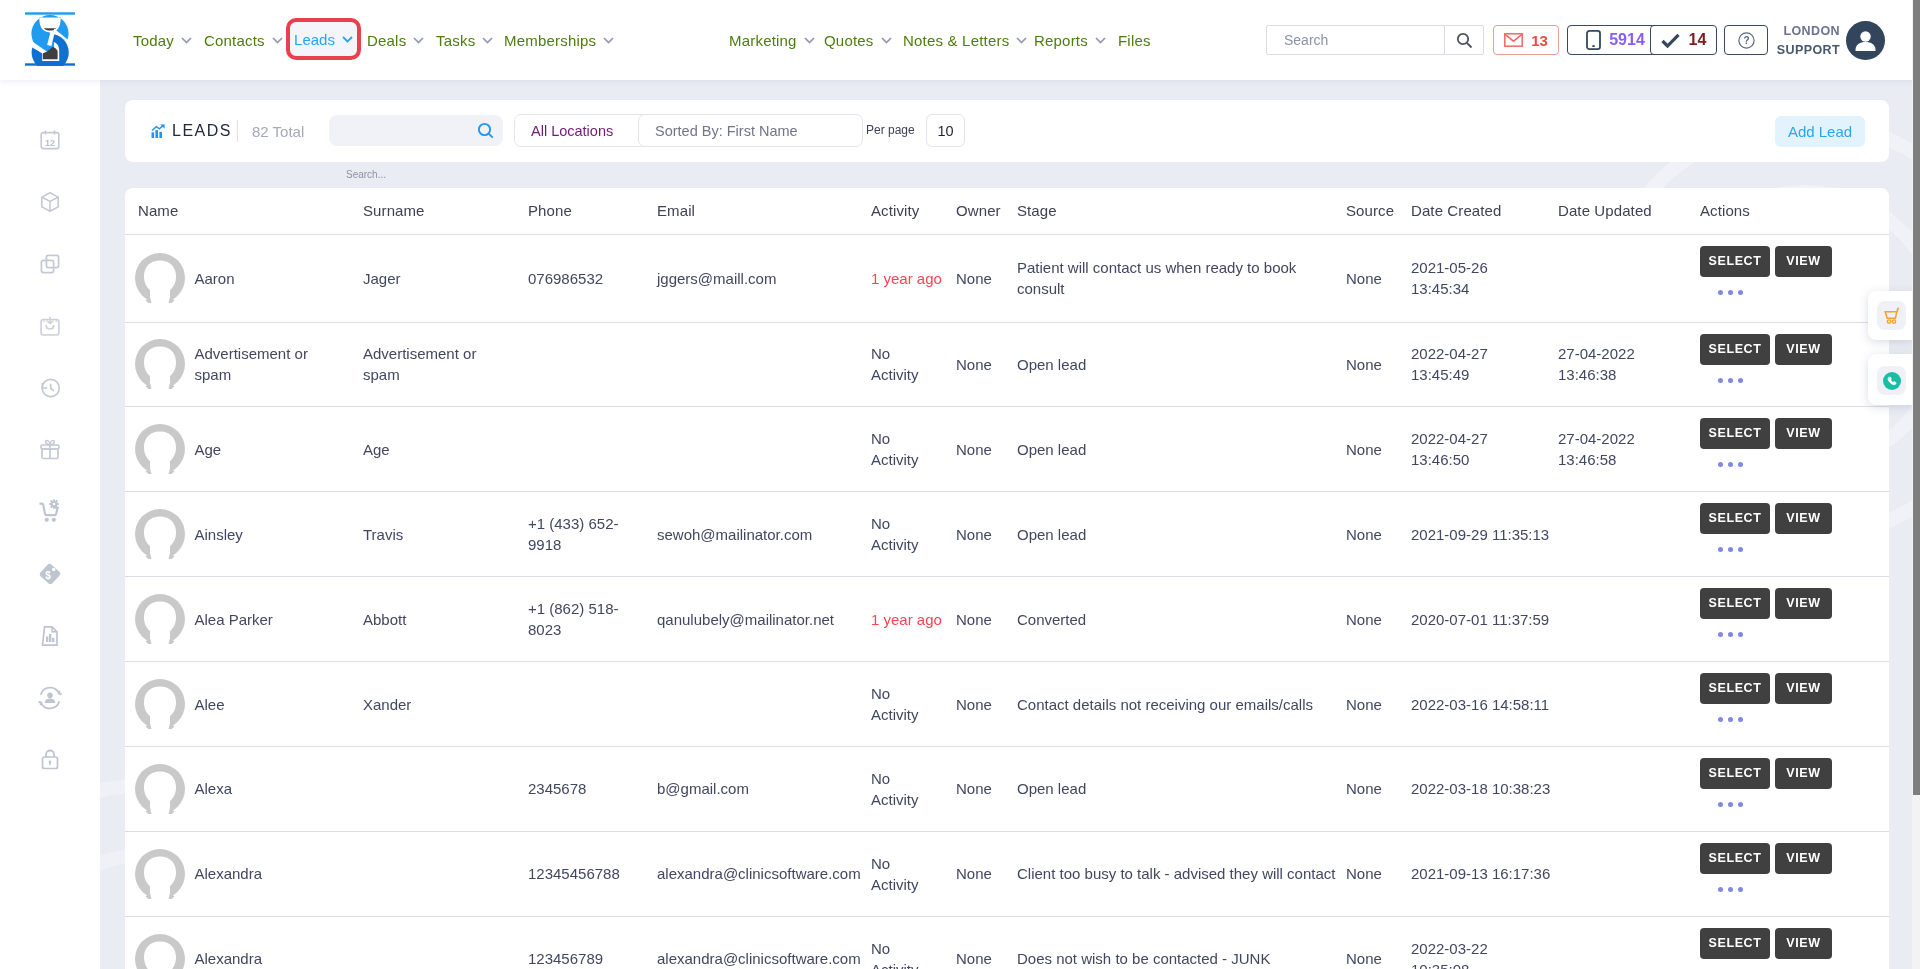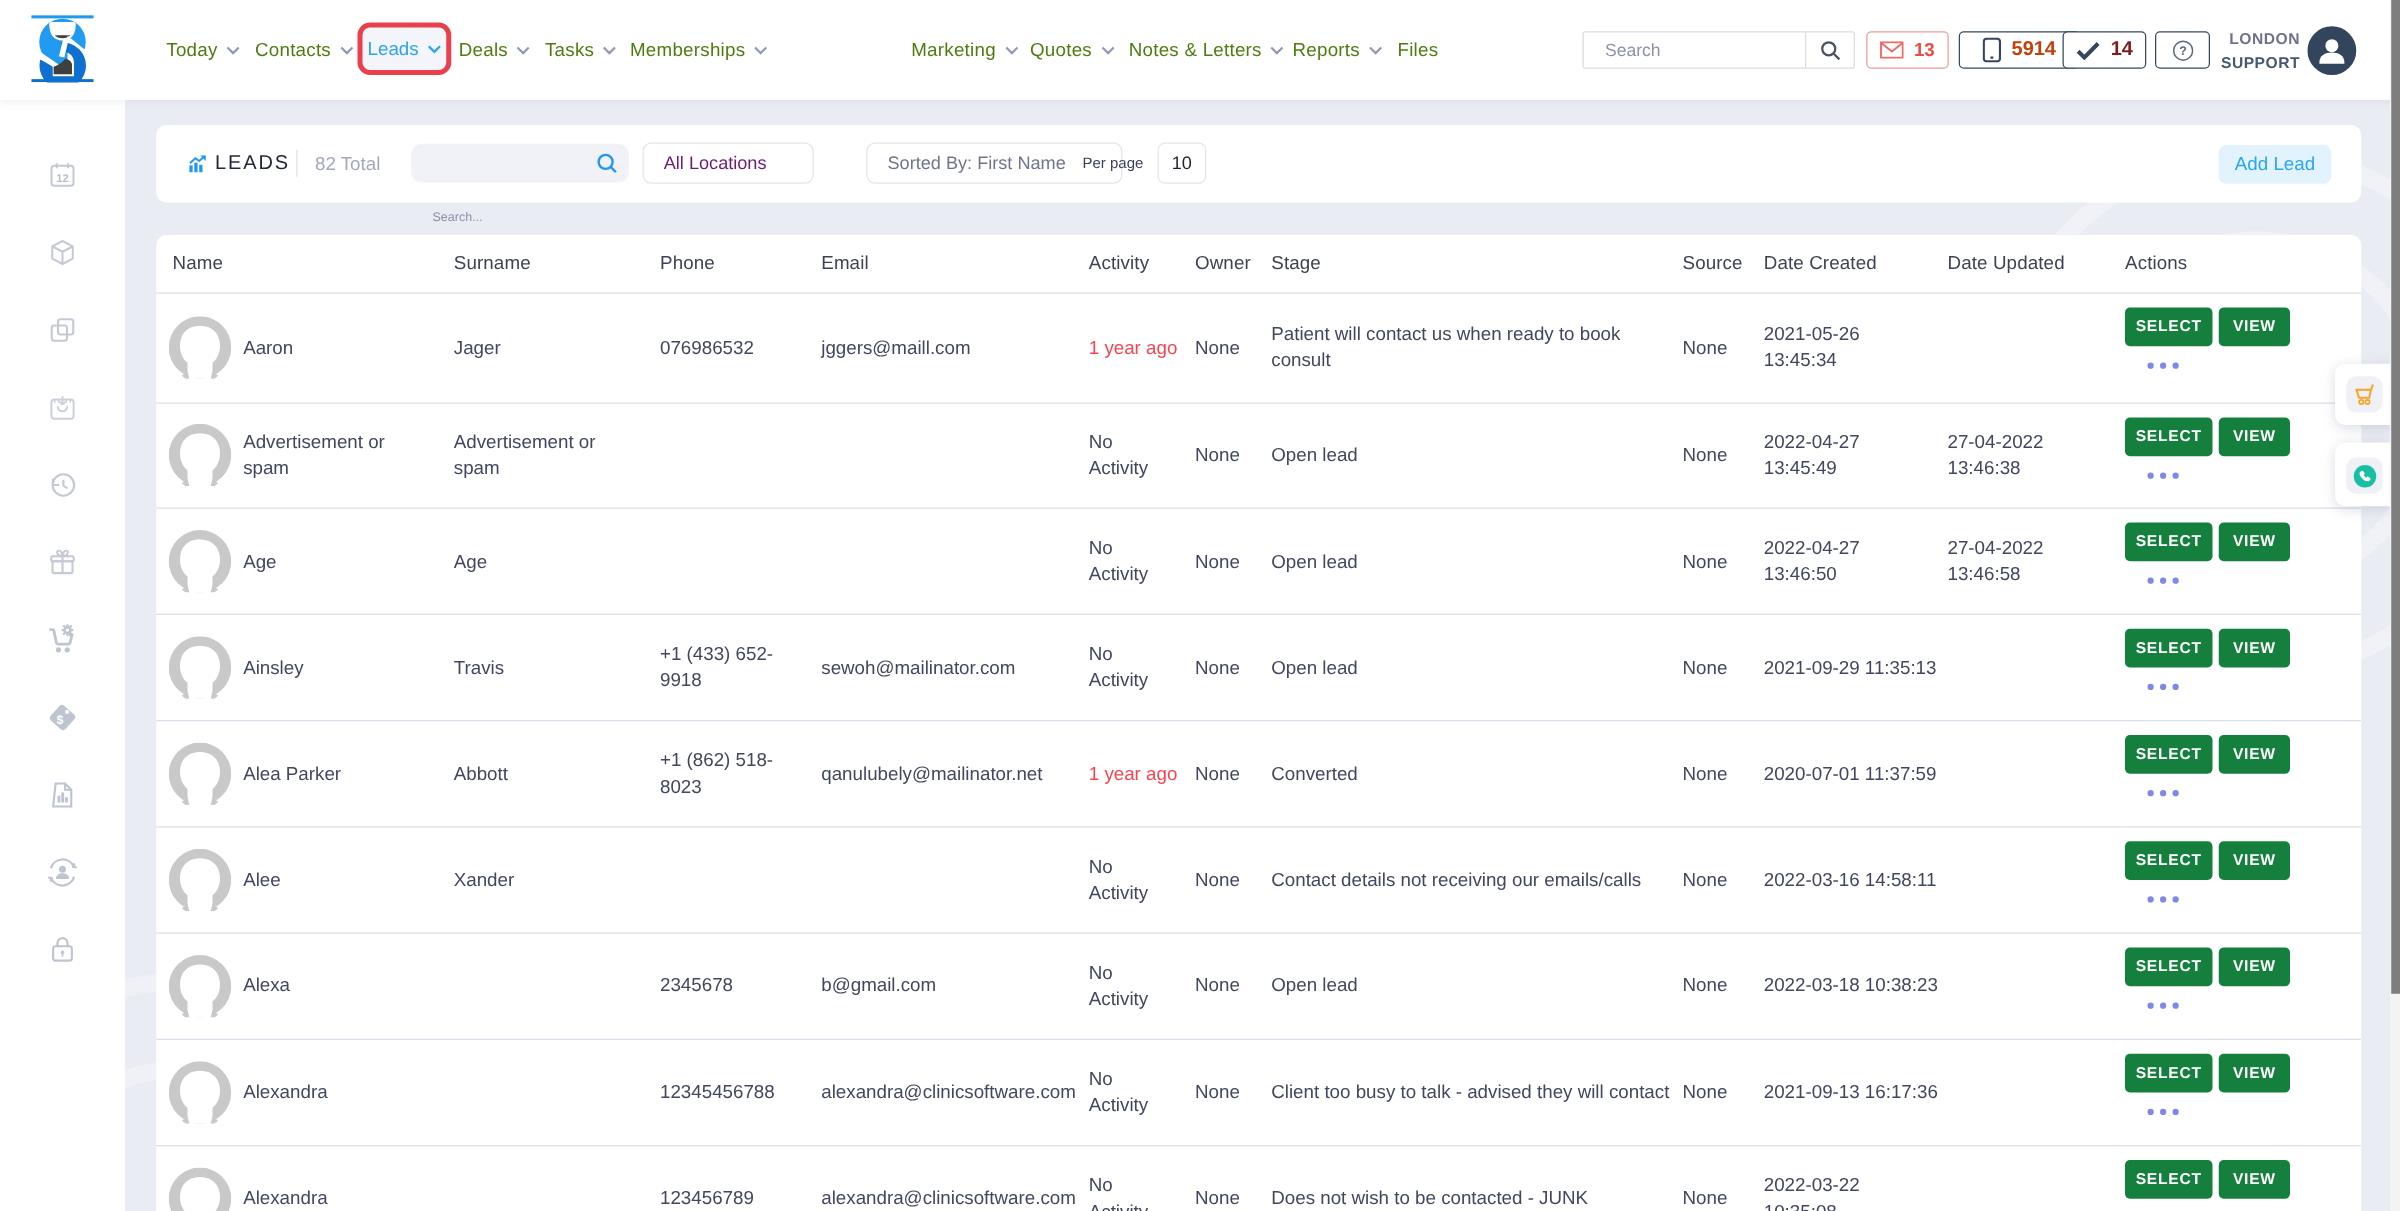--- a/index.html
+++ b/index.html
@@ -26,21 +26,21 @@
 
 
 #searchbox { left:1266px; top:25px; width:218px; height:30px; border:1px solid #d9dce6;
   border-radius:2px; background:#fff; display:flex; align-items:center; }
 #searchbox .txt { font-size:14px; color:#8c91a7; padding-left:17px; width:178px; }
 #searchbox .mag { width:39px; height:28px; border-left:1px solid #d9dce6;
   display:flex; align-items:center; justify-content:center; }
 .tbtn { position:absolute; top:25px; height:30px; border-radius:4px; background:#fff;
   display:flex; align-items:center; justify-content:center; font-weight:700; }
 #btn-mail  { left:1493px; width:66px; border:1px solid #eb9d98; color:#ee4b43; font-size:15px; }
-#btn-phone { left:1567px; width:97px; border:1px solid #36495e; color:#c2410c; font-size:16px; }
+#btn-phone { left:1567px; width:97px; border:1px solid #36495e; color:#8b5cf6; font-size:16px; }
 #btn-check { left:1650px; width:67px; border:1px solid #36495e; color:#7f1d1d; font-size:16px; }
 #btn-help  { left:1724px; width:44px; border:1px solid #36495e; color:#5a6a7d; }
 #acctname { left:1770px; top:22px; width:70px; text-align:right; font-size:12.5px;
   font-weight:600; line-height:19px; letter-spacing:0.4px; }
 #acctname .l1 { color:#6e7290; } #acctname .l2 { color:#45586e; }
 #avatar { left:1846px; top:21px; width:39px; height:39px; border-radius:50%; background:#32455c; }
 
 
 #sidebar { left:0; top:80px; width:100px; height:889px; background:#fff; z-index:15; }
 .sbico { position:absolute; left:50px; transform:translate(-50%,-50%); }
@@ -49,41 +49,41 @@
 #hdrcard { left:125px; top:100px; width:1764px; height:62px; background:#fff; border-radius:8px; z-index:5; }
 #hdrcard .leads-t { position:absolute; left:47px; top:22px; font-size:16px; font-weight:500;
   color:#23283c; letter-spacing:1.5px; }
 #hdrcard .vline { position:absolute; left:112px; top:20px; width:1px; height:22px; background:#dfe2ea; }
 #hdrcard .total { position:absolute; left:127px; top:23px; font-size:15px; color:#a3a8bb; }
 #hsearch { left:204px; top:15px; width:174px; height:31px; background:#f1f2f7; border-radius:8px; }
 #hsearch .ph { position:absolute; left:17px; top:7px; font-size:10px; color:#8c91a7;margin-top:47px; }
 .seldrop { position:absolute; top:14px; height:33px; border:1px solid #e3e5ee; border-radius:7px;
   background:#fff; display:flex; align-items:center; font-size:14.5px; color:#701a75; }
 #drop-loc { left:389px; width:137px; padding-left:16px; }
-#drop-sort { left:568px; width:205px; padding-left:16px; color:#70758a; }
+#drop-sort { left:513px; width:225px; padding-left:16px; color:#70758a; }
 #perpage-t { position:absolute; left:741px; top:23px; font-size:12px; color:#3c4154; font-weight:500; }
 #perpage-b { left:801px; top:14px; width:39px; height:33px; border:1px solid #e3e5ee; border-radius:6px;
   display:flex; align-items:center; justify-content:center; font-size:14.5px; font-weight:500; color:#1f2433; }
 #addlead { left:1650px; top:16px; width:90px; height:31px; background:#e2f3fe; border-radius:6px;
   display:flex; align-items:center; justify-content:center; font-size:15px; font-weight:500; color:#2aa5f4; }
 
 
 #tblcard { left:125px; top:188px; width:1764px; height:790px; background:#fff;
   border-radius:8px 8px 0 0; z-index:4; overflow:hidden; }
 table { width:1764px; border-collapse:collapse; table-layout:fixed; }
 th { height:46px; text-align:left; font-size:15px; font-weight:500; color:#3d4255;
   padding:0; letter-spacing:0.1px; }
 td { padding:0; font-size:15px; color:#424761; vertical-align:middle; white-space:nowrap;
   line-height:21px; }
 tbody tr { border-top:1px solid #dadde8; height:84.9px; }
 tbody tr.r1 { height:88px; }
 .nmcell { display:flex; align-items:center; }
 .nmcell .nm { margin-left:10px; line-height:21px; }
 .red { color:#f8444f; }
-.btn { display:inline-block; height:31px; background:#15803d; border-radius:4px; color:#fff;
+.btn { display:inline-block; height:31px; background:#404040; border-radius:4px; color:#fff;
   font-size:12.5px; font-weight:700; letter-spacing:0.6px; text-align:center; line-height:31px; }
 .btn.sel { width:70px; } .btn.vw { width:57px; margin-left:5px; }
 .dots { margin-top:13px; margin-left:18px; width:25px; display:flex; justify-content:space-between; }
 .dots i { width:5px; height:5px; border-radius:50%; background:#7e88e6; }
 
 
 #w-cart { left:1868px; top:291px; width:46px; height:49px; background:#fff; border-radius:8px 0 0 8px;
   box-shadow:0 2px 10px rgba(150,155,180,0.35); z-index:30; }
 #w-cart .sq { position:absolute; left:9px; top:10px; width:29px; height:29px; background:#eff1f6; border-radius:8px;
   display:flex; align-items:center; justify-content:center; }

